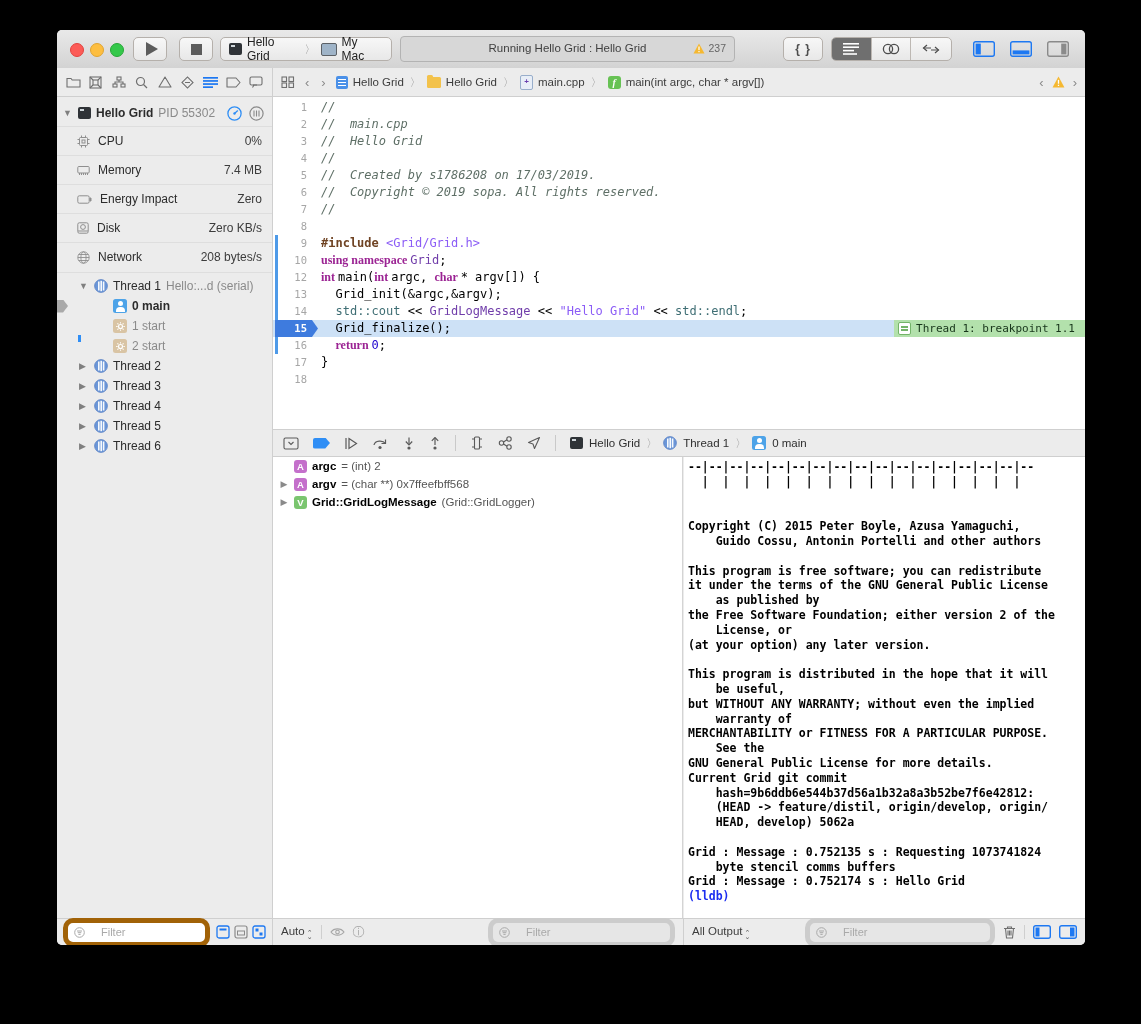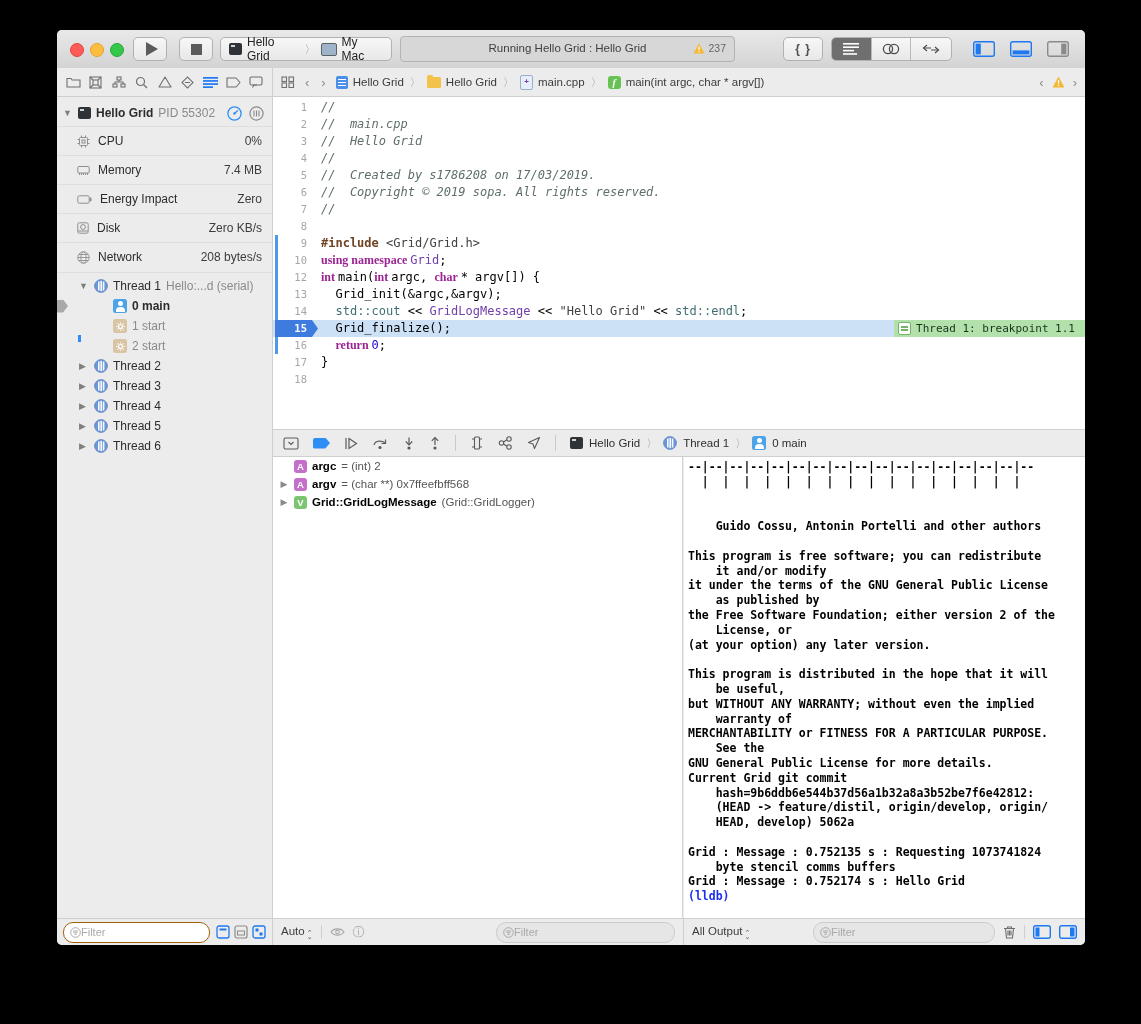--- a/index.html
+++ b/index.html
@@ -59,36 +59,36 @@
   .trow .tdetail{color:#8a8a8a;}
   .trow.dim .tlabel{color:#8a8a8a;}
   .trow.selbold .tlabel{font-weight:bold;}
   .framePtr{position:absolute;left:0;width:11px;height:13px;background:#a9a9a9;clip-path:polygon(0 0,55% 0,100% 50%,55% 100%,0 100%);}
   .ticon{width:14px;height:14px;flex:none;display:flex;}
   .personicon{width:14px;height:14px;border-radius:2.5px;background:#4da3e8;position:relative;flex:none;}
   .personicon::before{content:"";position:absolute;left:4.5px;top:2px;width:5px;height:5px;border-radius:50%;background:#fff;}
   .personicon::after{content:"";position:absolute;left:2.5px;top:8px;width:9px;height:5px;border-radius:4px 4px 0 0;background:#fff;}
   .gearicon{width:14px;height:14px;border-radius:2.5px;background:#d9c4a4;color:#fff;display:flex;align-items:center;justify-content:center;flex:none;}
   .sb-bottom{position:absolute;left:0;bottom:0;width:216px;height:27px;border-top:1px solid #cfcfcf;border-right:1px solid #cfcfcf;background:#ececec;display:flex;align-items:center;padding:0 6px;gap:6px;box-sizing:border-box;}
-  .filterfield{height:19px;border:1px solid #a16207;border-radius:10px;background:#fff;display:flex;align-items:center;padding:0 6px;gap:0;color:#a9a9a9;font-size:11px;flex:1;}
+  .filterfield{height:19px;border:5px solid #a16207;border-radius:10px;background:#fff;display:flex;align-items:center;padding:0 6px;gap:16px;color:#a9a9a9;font-size:11px;flex:1;}
   .filterfield.gray{background:#e6e6e6;border-color:#cccccc;flex:none;}
   .sbicons{display:flex;gap:4px;}
   
   .editor{position:absolute;left:216px;top:67px;right:0;height:332px;background:#fff;overflow:hidden;}
   .changebar{position:absolute;left:2px;top:138px;width:3px;height:119px;background:#4e9ae8;}
   .crow{position:relative;height:17px;display:flex;font-family:"DejaVu Sans Mono",monospace;font-size:12px;line-height:17px;white-space:pre;}
   .crow .gut{width:48px;flex:none;text-align:right;padding-right:14px;color:#a6a6a6;font-size:10.5px;box-sizing:border-box;position:relative;z-index:2;}
   .crow.current{background:#cde1f6;}
   .crow.current .gut{color:#fff;font-weight:bold;}
   .bpflag{position:absolute;left:2px;top:0;width:43px;height:17px;background:#3e7bde;clip-path:polygon(0 0,86% 0,100% 50%,86% 100%,0 100%);z-index:1;}
   .codepad{padding-top:2px;}
   .tok-com{color:#5e6f66;font-style:italic;}
   .tok-kw{color:#9b2393;font-weight:bold;font-family:Liberation Serif, serif;}
   .tok-pp{color:#6f4323;font-weight:bold;}
-  .tok-str{color:#404040;}
+  .tok-str{color:#8b5cf6;}
   .tok-num{color:#1c00cf;}
   .tok-typ{color:#703daa;}
   .tok-std{color:#3f6e74;}
   .tok-pl{color:#000;}
   .bpa{position:absolute;right:0;top:0;height:17px;background:#b3e1ac;display:flex;align-items:center;gap:5px;padding:0 10px 0 4px;font-size:11px;color:#17351a;z-index:3;}
   .bpa-icon{width:13px;height:13px;background:#fff;border:1px solid #74b469;border-radius:2px;box-sizing:border-box;position:relative;}
   .bpa-icon::after{content:"";position:absolute;left:2px;top:3px;width:7px;height:1.5px;background:#74b469;box-shadow:0 3px 0 #74b469;}
   
   .debugbar{position:absolute;left:216px;right:0;top:399px;height:28px;background:#ececec;border-top:1px solid #cfcfcf;border-bottom:1px solid #cfcfcf;display:flex;align-items:center;padding:0 10px;gap:14px;color:#5a5a5a;box-sizing:border-box;font-size:11.5px;}
   .dbsep{width:1px;height:16px;background:#c9c9c9;}
@@ -607,24 +607,24 @@
         <span class="vname">Grid::GridLogMessage</span>
         <span class="vval">(Grid::GridLogger)</span>
       </div>
     </div>
 
   <div class="console" id="console">
       <div class="cline">--|--|--|--|--|--|--|--|--|--|--|--|--|--|--|--|--</div>
       <div class="cline">  |  |  |  |  |  |  |  |  |  |  |  |  |  |  |  |</div>
       <div class="cline">&nbsp;</div>
       <div class="cline">&nbsp;</div>
+      <div class="cline">Copyright (C) 2015 Peter Boyle, Azusa Yamaguchi,</div>
       <div class="cline">    Guido Cossu, Antonin Portelli and other authors</div>
       <div class="cline">&nbsp;</div>
       <div class="cline">This program is free software; you can redistribute</div>
-      <div class="cline">    it and/or modify</div>
       <div class="cline">it under the terms of the GNU General Public License</div>
       <div class="cline">    as published by</div>
       <div class="cline">the Free Software Foundation; either version 2 of the</div>
       <div class="cline">    License, or</div>
       <div class="cline">(at your option) any later version.</div>
       <div class="cline">&nbsp;</div>
       <div class="cline">This program is distributed in the hope that it will</div>
       <div class="cline">    be useful,</div>
       <div class="cline">but WITHOUT ANY WARRANTY; without even the implied</div>
       <div class="cline">    warranty of</div>

